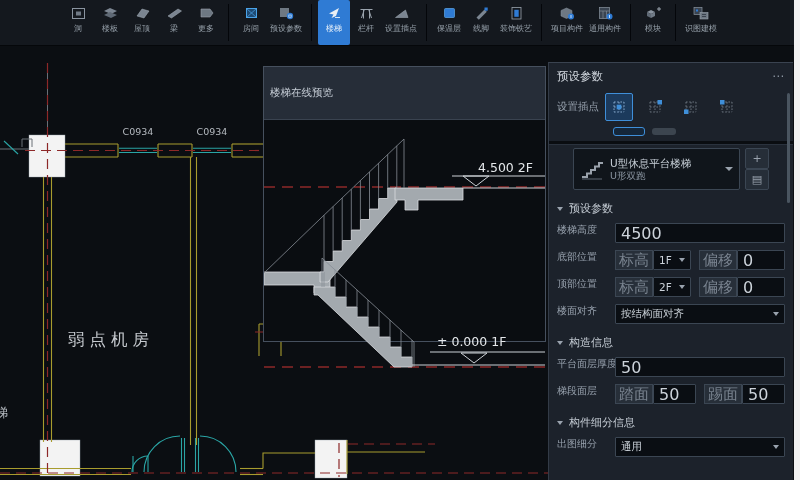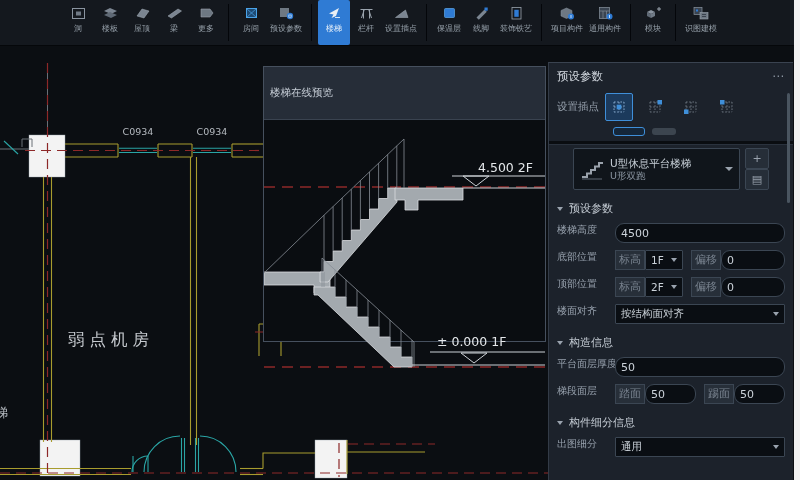--- a/index.html
+++ b/index.html
@@ -50,23 +50,23 @@
   .btn-col{width:24px;flex:none;display:flex;flex-direction:column;justify-content:space-between;margin-left:5px;}
   .sq-btn{height:19px;background:#262e38;border:1px solid #3b4653;border-radius:2px;color:#9aa3ae;
           display:flex;align-items:center;justify-content:center;font-size:11px;}
   .sec-h{display:flex;align-items:center;gap:6px;margin:11px 8px 0;color:#c5ccd4;font-size:11px;}
   .chev{width:0;height:0;border-left:4px solid transparent;border-right:4px solid transparent;
         border-top:4.5px solid #9aa3ae;flex:none;}
   .chev.sm{border-left-width:3.5px;border-right-width:3.5px;border-top-width:4px;}
   .row{display:flex;align-items:flex-start;margin:7px 8px 0;height:20px;}
   .row .lbl{width:58px;flex:none;color:#97a1ad;font-size:10px;white-space:nowrap;overflow:hidden;}
   .inp{flex:1;min-width:0;height:20px;background:#0a0e13;border:1px solid #3b4653;color:#ccd3da;
-       font-size:11px;padding:0 5px;box-sizing:border-box;font-family:inherit;border-radius:9px;}
+       font-size:16px;padding:0 5px;box-sizing:border-box;font-family:inherit;border-radius:1px;}
   .chip{flex:none;height:20px;line-height:18px;background:#272f39;border:1px solid #3b4653;
-        color:#79838f;font-size:11px;padding:0 3px;box-sizing:border-box;}
+        color:#79838f;font-size:15px;padding:0 3px;box-sizing:border-box;}
   .selbox{flex:1;min-width:0;height:20px;background:#0a0e13;border:1px solid #3b4653;border-radius:1px;
           display:flex;align-items:center;justify-content:space-between;padding:0 5px;box-sizing:border-box;}
   .selbox .val{color:#ccd3da;font-size:10.5px;white-space:nowrap;overflow:hidden;}
   .selbox.narrow{flex:none;width:38px;}
   .gap{width:8px;flex:none;}
   .scroll-thumb{position:absolute;right:3px;top:30px;width:3px;height:110px;background:#4a5560;border-radius:2px;}
   .edge-right{position:absolute;right:0;top:0;width:6px;height:480px;background:#f2f2f2;}
   svg text{font-family:"DejaVu Sans","Liberation Sans",sans-serif;}
 </style>
 </head>

